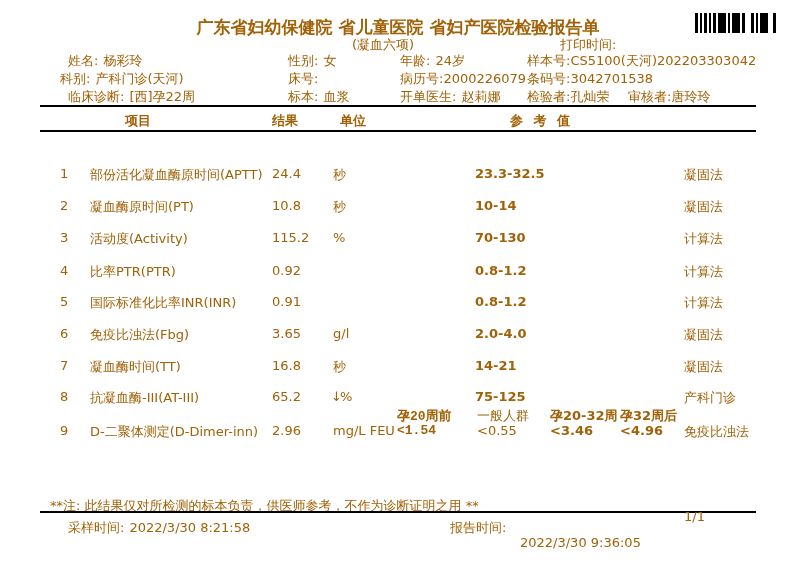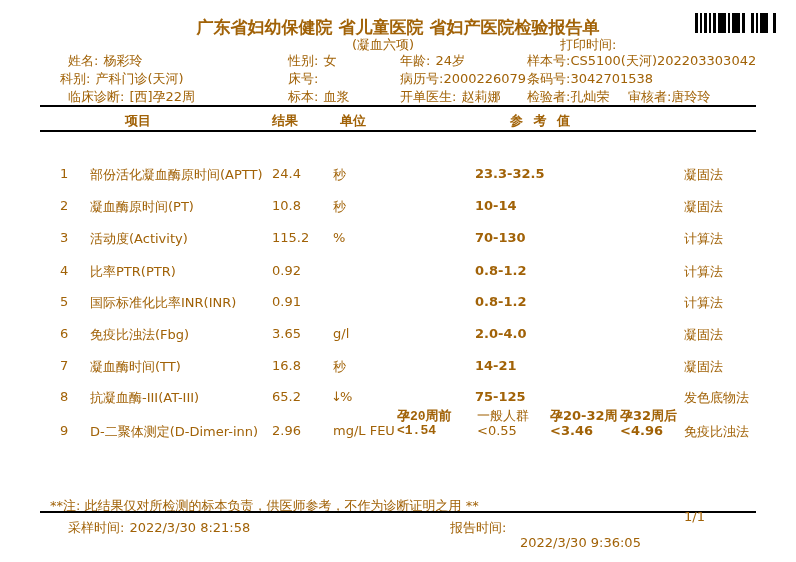--- a/index.html
+++ b/index.html
@@ -171,21 +171,21 @@
     <span class="c-mth">凝固法</span>
   </div>
 
   <div class="trow" style="top:389px;">
     <span class="c-no">8</span>
     <span class="c-item">抗凝血酶-III(AT-III)</span>
     <span class="c-res">65.2</span>
     <span style="left:331px;">↓</span>
     <span style="left:340px;">%</span>
     <span class="c-ref">75-125</span>
-    <span class="c-mth">发色底物法</span>
+    <span class="c-mth">产科门诊</span>
   </div>
 
   <div class="trow" style="top:407px;">
     <span class="c-d1">孕20周前</span>
     <span class="c-d2">一般人群</span>
     <span class="c-d3">孕20-32周</span>
     <span class="c-d4">孕32周后</span>
   </div>
 
   <div class="trow" style="top:423px;">

